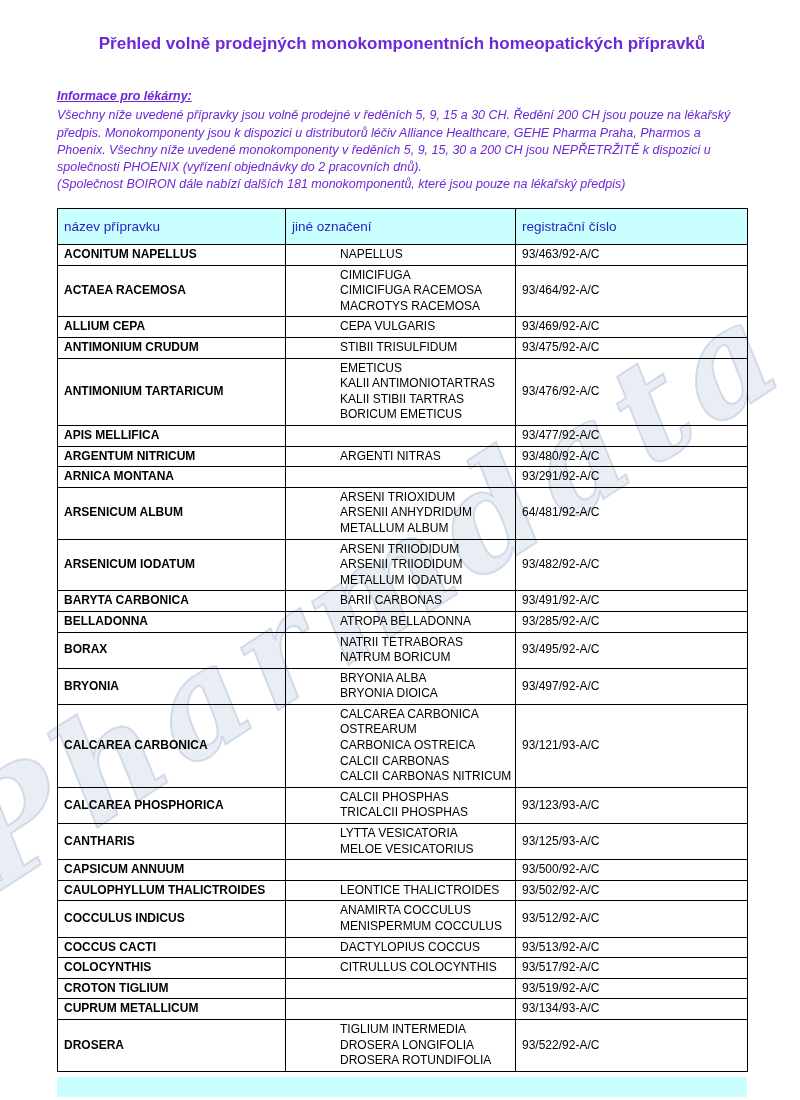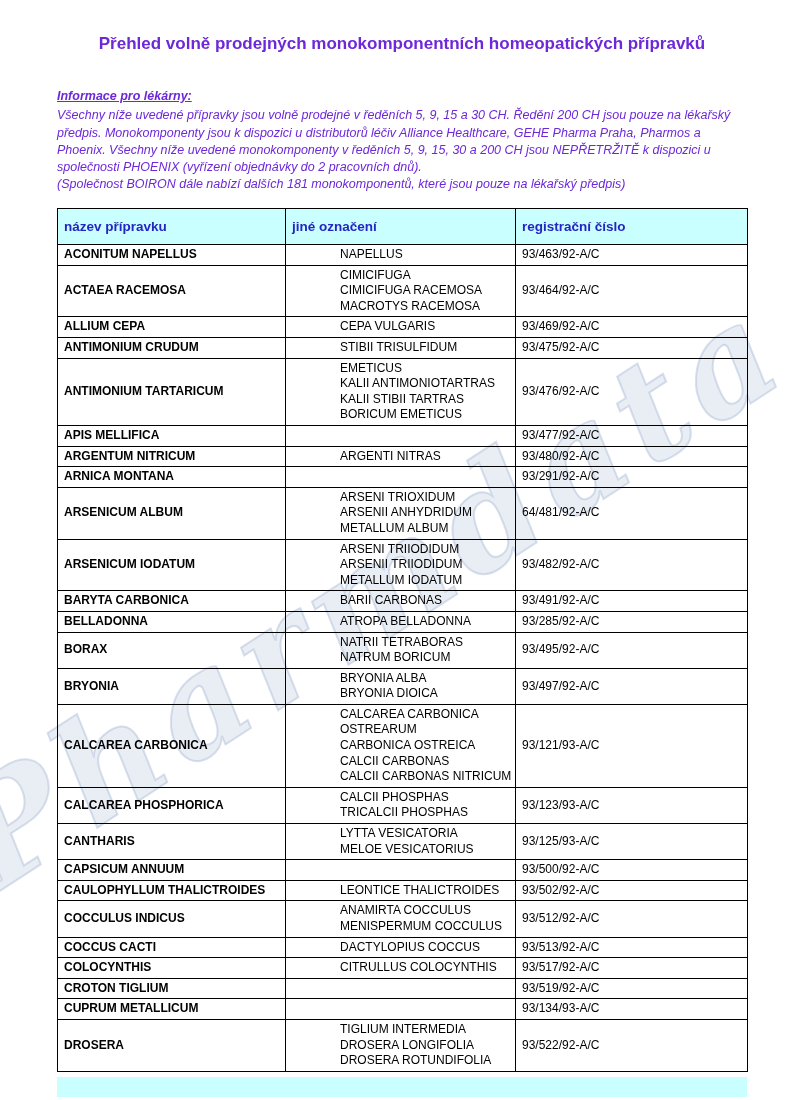--- a/index.html
+++ b/index.html
@@ -50,21 +50,21 @@
     font-size: 12px;
     line-height: 1.3;
     color: #000000;
     overflow: hidden;
   }
   .reg-table th {
     background: #caffff;
     color: #2525c4;
     text-align: left;
     font-size: 13.5px;
-    font-weight: bold;
+    font-weight: normal;
     padding: 9px 6px;
   }
   .reg-table td.col-name { font-weight: bold; }
   .reg-table td.col-alias div { white-space: nowrap; margin-left: 48px; }
 
   .bottom-strip {
     position: absolute;
     left: 57px;
     top: 1077px;
     width: 690px;

